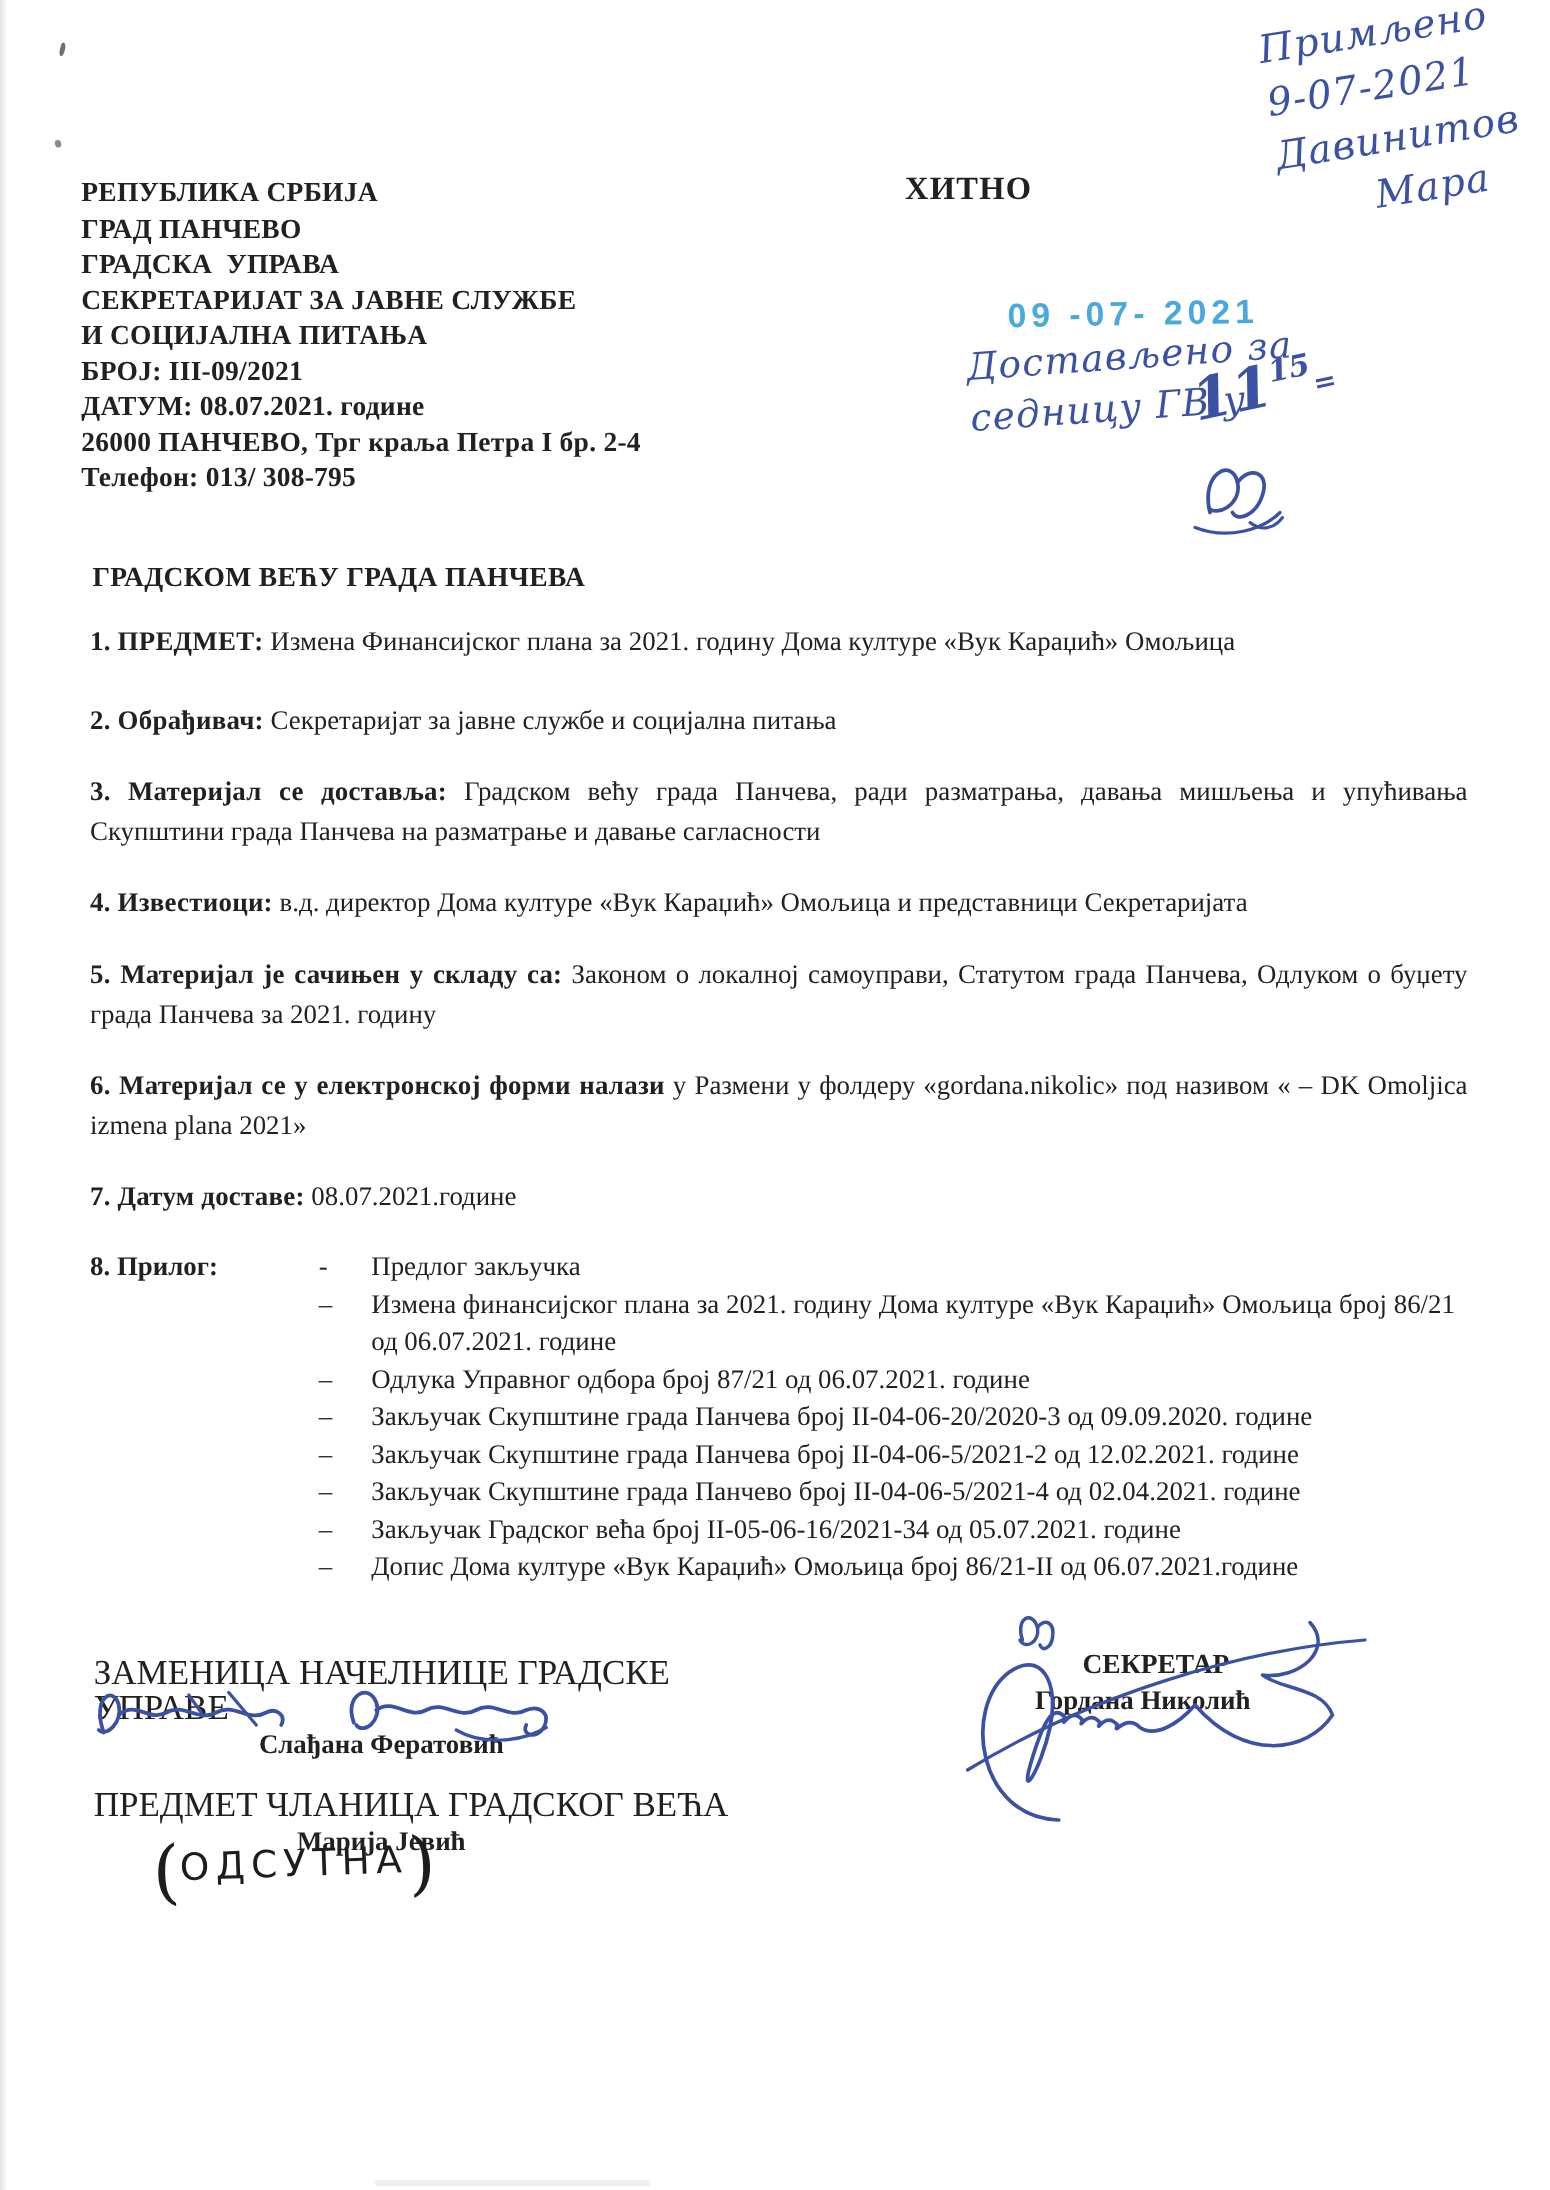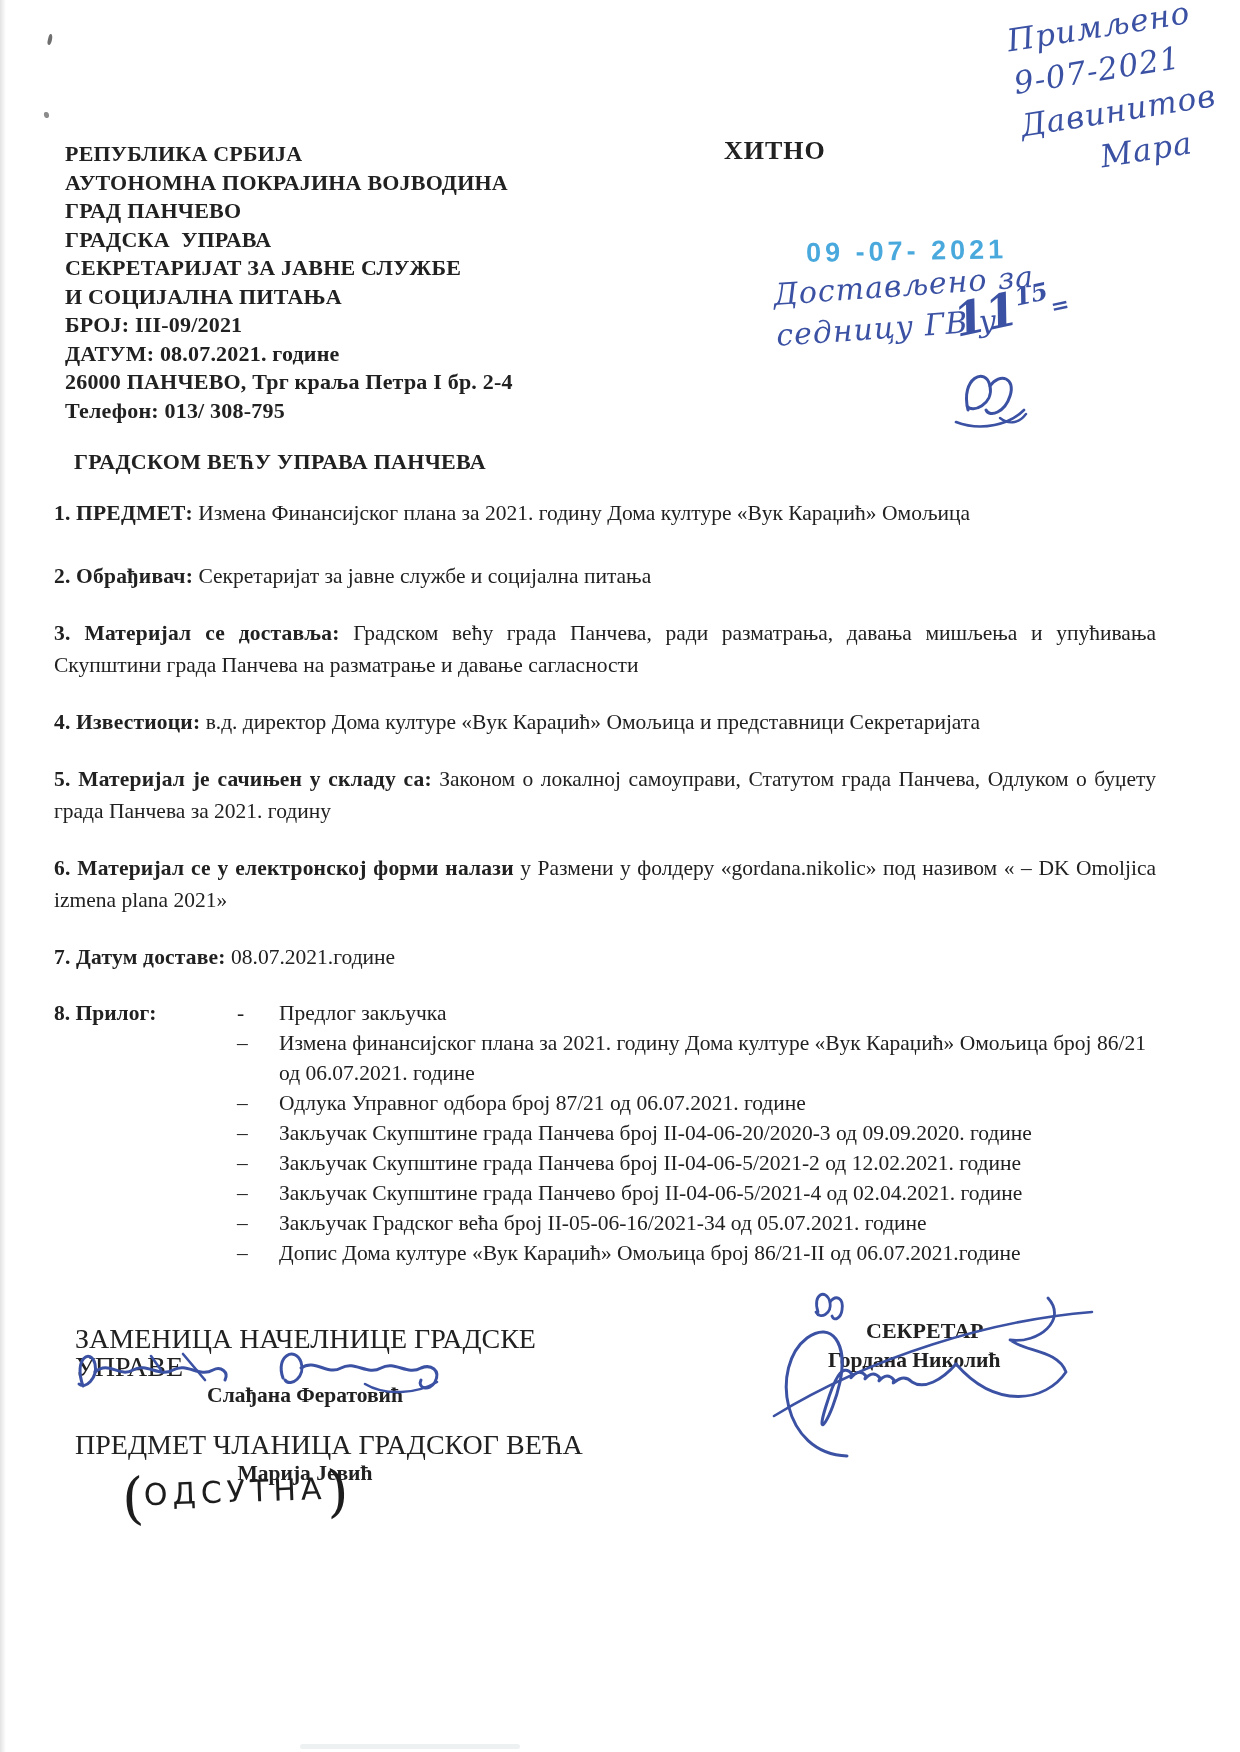--- a/index.html
+++ b/index.html
@@ -53,21 +53,21 @@
     transform:rotate(-12deg);
     font-size:46px;font-weight:bold;
   }
   .hw-time .sup{font-size:24px;vertical-align:18px;}
   .hw-time .mark{font-size:22px;vertical-align:2px;margin-left:-16px;}
   .sig-svg{position:absolute;}
   .sig-svg path{fill:none;stroke:var(--ink,#3b51a3);stroke-linecap:round;stroke-linejoin:round;}
 
   
   .addressee{position:absolute;left:74px;top:449px;font-weight:bold;font-size:22px;letter-spacing:.3px;}
-  .body-text{position:absolute;left:54px;top:497px;width:1102px;font-size:21.5px;}
+  .body-text{position:absolute;left:72px;top:497px;width:1102px;font-size:21.5px;}
   .sec{margin:0 0 25px 0;line-height:32px;}
   .sec.just{text-align:justify;}
   .sec b{letter-spacing:.2px;}
   .sec.mb30{margin-bottom:31px;}
 
   .attachments{display:flex;margin-top:3px;justify-content:flex-end;}
   .att-label{width:183px;font-weight:bold;font-size:21.5px;line-height:30px;flex:0 0 auto;}
   .att-list{flex:1 1 auto;}
   .att-item{display:flex;line-height:30px;font-size:21.5px;}
   .att-item .bullet{width:42px;flex:0 0 auto;}
@@ -92,21 +92,20 @@
 <body>
 
 <div class="page">
   <div class="scan-edge-left"></div>
   <div class="speck speck1"></div>
   <div class="speck speck2"></div>
   <div class="bottom-smudge"></div>
 
   <div class="letterhead">
     <div>РЕПУБЛИКА СРБИЈА</div>
-    <div>АУТОНОМНА ПОКРАЈИНА ВОЈВОДИНА</div>
     <div>ГРАД ПАНЧЕВО</div>
     <div>ГРАДСКА  УПРАВА</div>
     <div>СЕКРЕТАРИЈАТ ЗА ЈАВНЕ СЛУЖБЕ</div>
     <div>И СОЦИЈАЛНА ПИТАЊА</div>
     <div>БРОЈ: III-09/2021</div>
     <div>ДАТУМ: 08.07.2021. године</div>
     <div>26000 ПАНЧЕВО, Трг краља Петра I бр. 2-4</div>
     <div>Телефон: 013/ 308-795</div>
   </div>
 
@@ -130,21 +129,21 @@
     <span class="mark">=</span>
   </div>
 
   <svg class="sig-svg" style="left:940px;top:348px;" width="95" height="85" viewBox="0 0 95 85">
     <path stroke-width="3" d="M28,62 C20,30 46,18 50,38 C54,56 32,66 27,58"></path>
     <path stroke-width="3" d="M50,38 C60,24 76,30 70,48 C65,64 50,70 46,62"></path>
     <path stroke-width="2.6" d="M16,74 C42,84 70,76 84,62"></path>
     <path stroke-width="2.4" d="M60,70 C70,78 80,74 86,66"></path>
   </svg>
 
-  <div class="addressee">ГРАДСКОМ ВЕЋУ УПРАВА ПАНЧЕВА</div>
+  <div class="addressee">ГРАДСКОМ ВЕЋУ ГРАДА ПАНЧЕВА</div>
 
   <div class="body-text">
     <p class="sec mb30"><b>1. ПРЕДМЕТ:</b><span> Измена Финансијског плана за 2021. годину Дома културе «Вук Караџић» Омољица</span></p>
     <p class="sec"><b>2. Обрађивач:</b><span> Секретаријат за јавне службе и социјална питања</span></p>
     <p class="sec just"><b>3. Материјал се доставља:</b><span> Градском већу града Панчева, ради разматрања, давања мишљења и упућивања Скупштини града Панчева на разматрање и давање сагласности</span></p>
     <p class="sec"><b>4. Известиоци:</b><span> в.д. директор Дома културе «Вук Караџић» Омољица и представници Секретаријата</span></p>
     <p class="sec just"><b>5. Материјал је  сачињен у складу са:</b><span> Законом о локалној самоуправи, Статутом града Панчева, Одлуком о буџету града Панчева за 2021. годину</span></p>
     <p class="sec just"><b>6. Материјал се у електронској форми налази</b><span> у Размени у фолдеру «gordana.nikolic» под називом « – DK Omoljica izmena plana 2021»</span></p>
     <p class="sec"><b>7. Датум доставе:</b><span> 08.07.2021.године</span></p>
 

